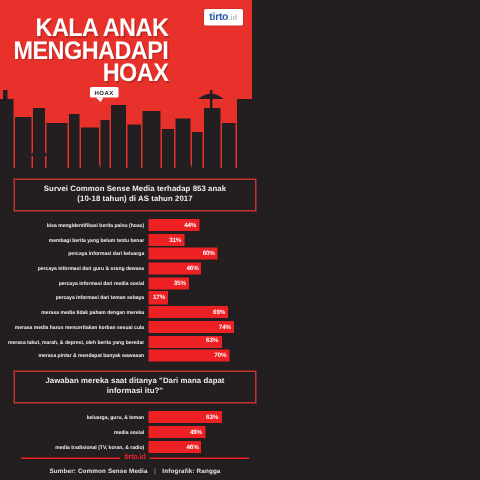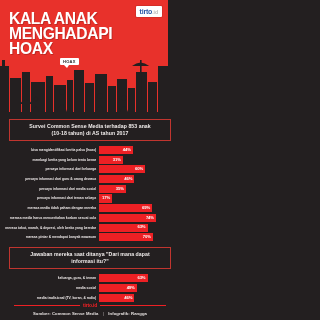--- a/index.html
+++ b/index.html
@@ -5,21 +5,21 @@
   html,body{margin:0;padding:0;}
   body{
     width:180px;height:320px;overflow:hidden;
     background:#231f20;
     font-family:"Liberation Sans", sans-serif;
     -webkit-font-smoothing:none;
   }
   .poster{position:relative;width:180px;height:320px;background:#231f20;overflow:hidden;}
 
   
-  .hero{position:relative;width:168px;height:112px;background:#e8312b;overflow:hidden;}
+  .hero{position:relative;width:168px;height:112px;background:#e8312b;overflow:hidden;text-align:right;}
   .hero-sky{position:absolute;inset:0;background:#e8312b;}
 
   .logo{
     position:absolute;top:6px;right:6px;
     background:#ffffff;padding:2px 4px;border-radius:1px;
     display:flex;align-items:baseline;gap:0px;
     box-shadow:0 0 0 1px rgba(0,0,0,.08);
   }
   .logo-main{font-size:7px;font-weight:bold;color:#2b5ba8;letter-spacing:-.2px;line-height:1;}
   .logo-sub{font-size:5px;font-weight:bold;color:#b9b9b9;line-height:1;}

